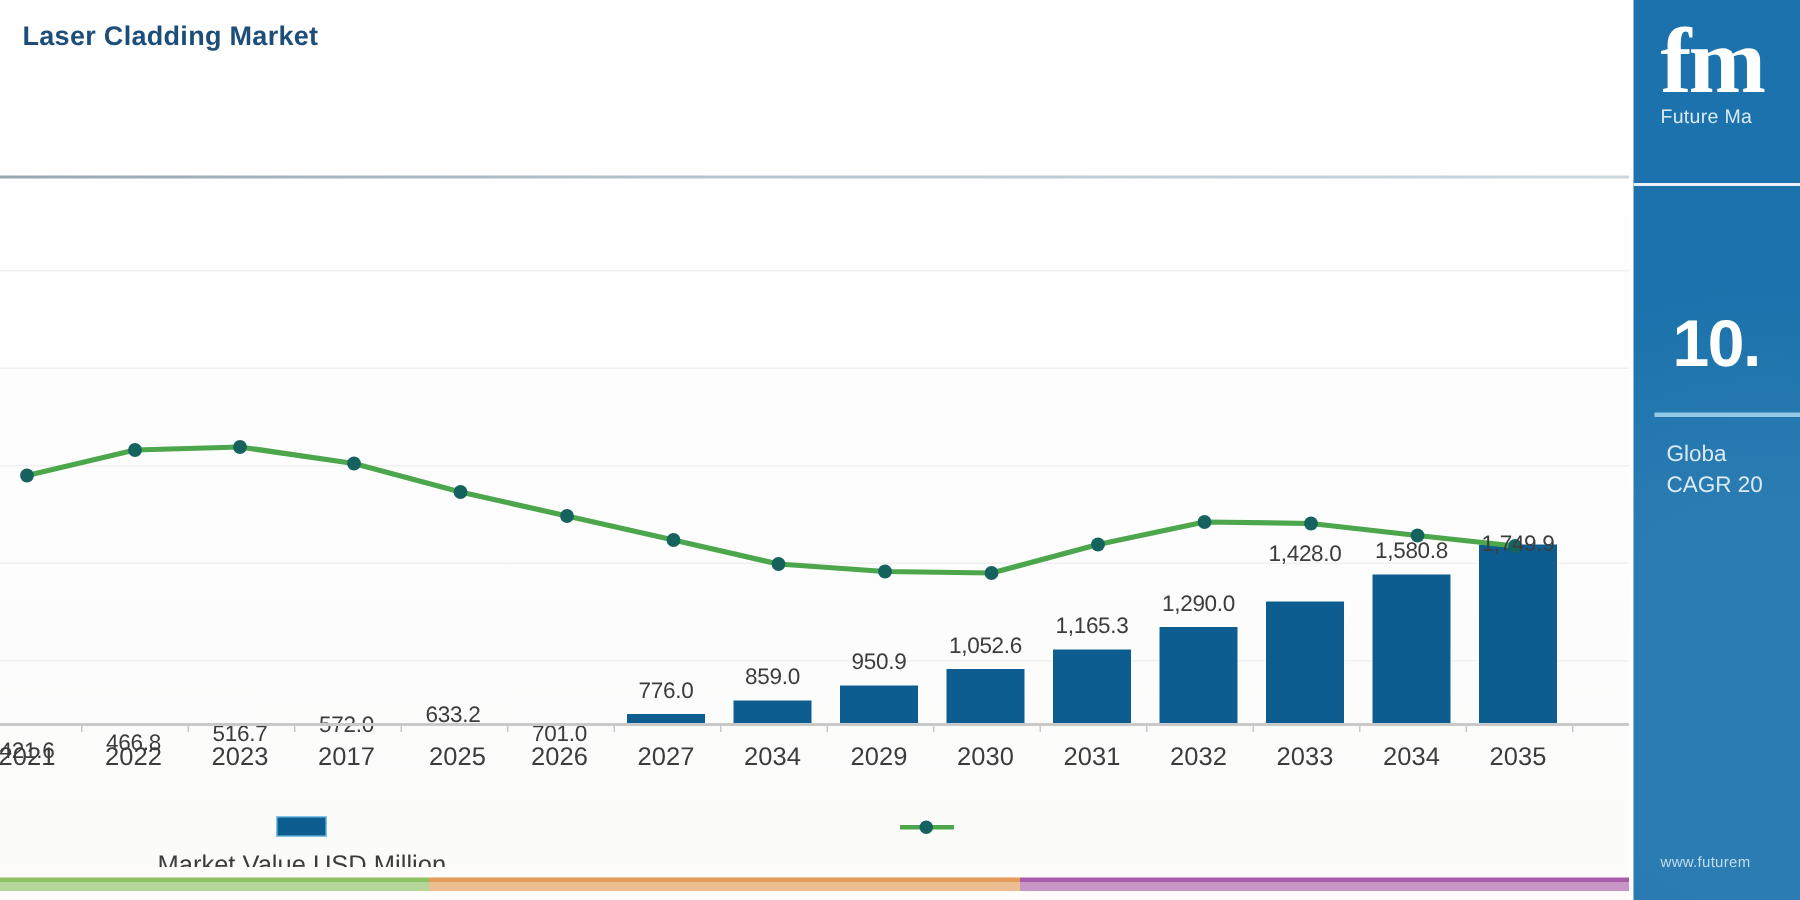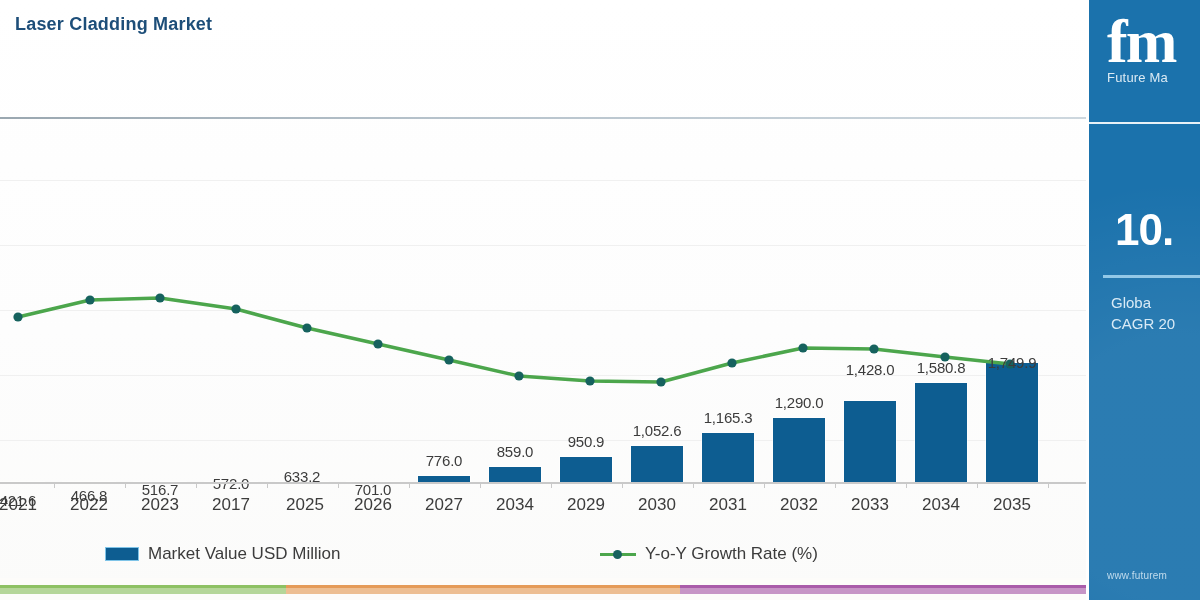--- a/index.html
+++ b/index.html
@@ -53,21 +53,21 @@
   #axis{position:absolute;left:0;top:482px;width:1086px;height:2px;background:#c9c9c9;}
   .tick{position:absolute;top:482px;width:1px;height:6px;background:#c9c9c9;}
   #xlabels{position:absolute;left:0;top:495px;width:1086px;height:30px;}
   .xlabel{
     position:absolute;text-align:center;font-size:17px;color:#3c3c3c;
     white-space:nowrap;
   }
 
   
   #legend{position:absolute;left:0;top:540px;width:1086px;height:34px;}
-  .legend-item{position:absolute;display:flex;align-items:center;gap:9px;}
+  .legend-item{position:absolute;display:flex;align-items:center;gap:9px;flex-direction:column;}
   .legend-swatch{
     width:34px;height:14px;background:#0d5d91;
     border:1px solid #7fc4e8;box-sizing:border-box;
   }
   .legend-line{position:relative;width:36px;height:14px;}
   .legend-line .lseg{
     position:absolute;top:6px;left:0;width:36px;height:3px;background:#4ca64c;
   }
   .legend-line .ldot{
     position:absolute;top:3px;left:13px;width:9px;height:9px;border-radius:50%;
@@ -248,21 +248,20 @@
     <div id="legend">
       <div class="legend-item" style="left:105px;top:4px;">
         <span class="legend-swatch"></span>
         <span class="legend-label">Market Value USD Million</span>
       </div>
       <div class="legend-item" style="left:600px;top:4px;">
         <span class="legend-line">
           <span class="lseg"></span>
           <span class="ldot"></span>
         </span>
-        <span class="legend-label">Y-o-Y Growth Rate (%)</span>
       </div>
     </div>
 
     <div id="strip">
         <div class="strip-seg" style="left: 0px; width: 286px;">
           <span class="hi" style="background: rgb(122, 182, 72);"></span>
           <span class="lo" style="background: rgb(122, 182, 72);"></span>
         </div>
         <div class="strip-seg" style="left: 286px; width: 394px;">
           <span class="hi" style="background: rgb(224, 138, 60);"></span>

